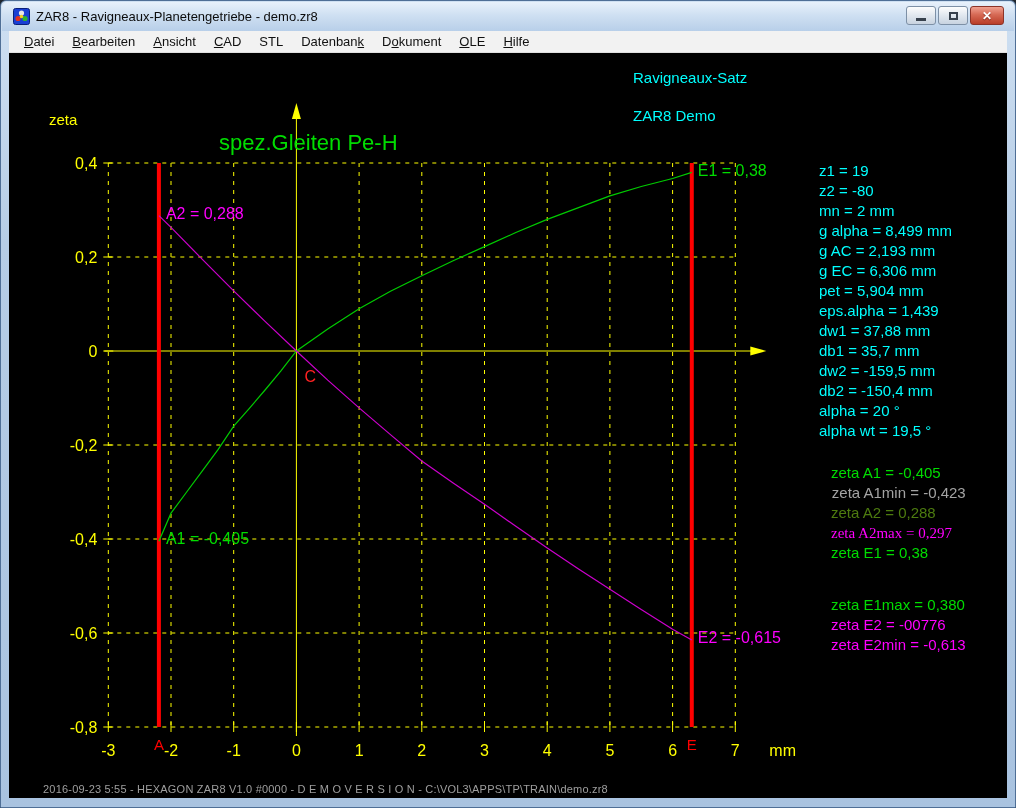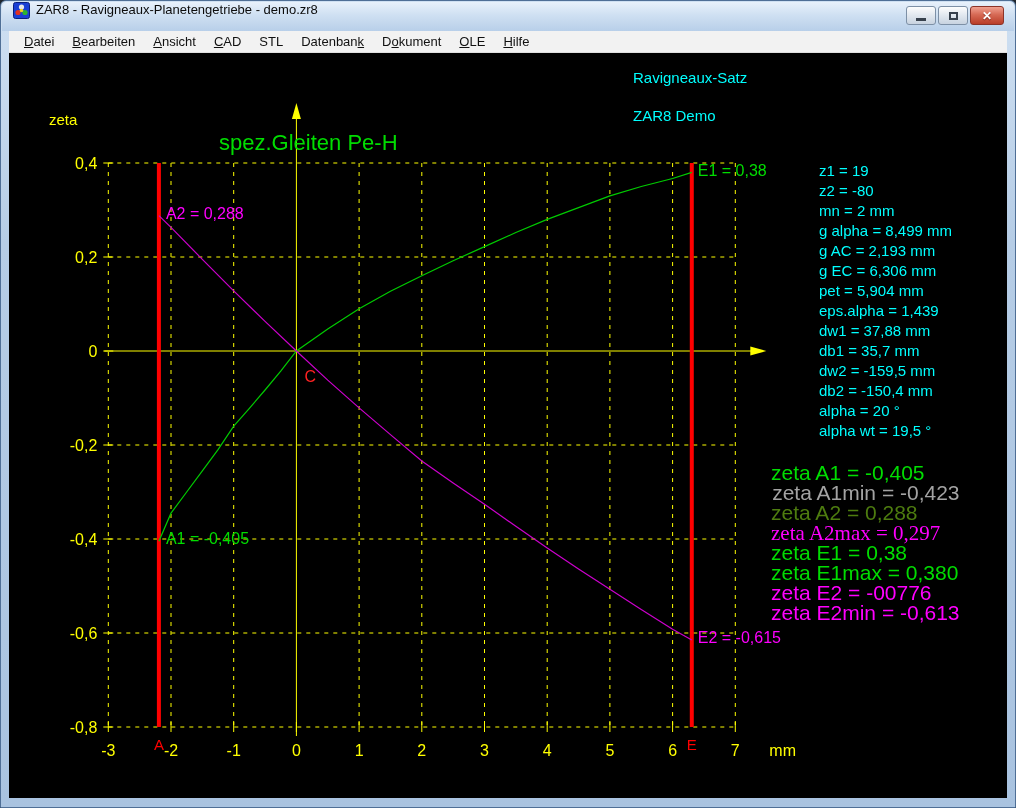--- a/index.html
+++ b/index.html
@@ -2,42 +2,42 @@
 <html><head>
 <meta charset="utf-8">
 <style>
   html,body{margin:0;padding:0;background:#20262e;}
   body{width:1016px;height:808px;position:relative;font-family:"Liberation Sans",sans-serif;overflow:hidden;}
   .window{position:absolute;inset:0;border-radius:6px 6px 0 0;
     background:linear-gradient(#cfe0f2,#b6cde6 30%,#a9c3e0);
     border:1px solid #4f6f96;box-sizing:border-box;}
   .titlebar{position:absolute;top:1px;left:1px;right:1px;height:29px;
     background:linear-gradient(#e8f1fb,#cfe0f2 45%,#b8cfe9);
-    border-radius:5px 5px 0 0;display:flex;}
+    border-radius:5px 5px 0 0;display:flex;align-items:center;}
   .app-icon{width:17px;height:17px;margin:0 6px 0 11px;flex:0 0 auto;}
   .title-text{font-size:13px;color:#0c0c0c;white-space:nowrap;}
   .winbtns{position:absolute;top:4px;right:10px;display:flex;gap:2px;}
   .wbtn{width:30px;height:19px;border:1px solid #7d90a6;border-radius:3px;
     background:linear-gradient(#fdfdfd,#e3e9f0 45%,#c8d3e0);
     display:flex;align-items:center;justify-content:center;box-sizing:border-box;}
   .wbtn.close{width:34px;border:1px solid #8c3328;
     background:linear-gradient(#f0a191,#d66a55 45%,#b93d28);}
   .glyph-min{width:10px;height:3px;background:#37414d;margin-top:7px;}
   .glyph-max{width:9px;height:8px;border:2px solid #37414d;box-sizing:border-box;background:transparent;}
   .glyph-close{color:#fff;font-size:12px;font-weight:bold;line-height:1;text-shadow:0 1px 1px #7c2014;}
   .menubar{position:absolute;top:30px;left:8px;right:8px;height:22px;background:#f2f2f2;
     display:flex;align-items:center;padding-left:6px;box-sizing:border-box;
     border-bottom:1px solid #e0e0e0;font-size:13px;color:#111;}
   .menu-item{padding:2px 9px;white-space:nowrap;}
   .content{position:absolute;top:52px;left:8px;right:8px;bottom:9px;background:#000;overflow:hidden;}
   .chart-svg{position:absolute;left:0;top:0;}
   .hdr{position:absolute;left:624px;color:#00ffff;font-size:15px;white-space:nowrap;}
   .hdr1{top:16px;} .hdr2{top:54px;}
   .param-list{position:absolute;left:810px;top:108px;font-size:15px;line-height:20px;color:#00ffff;white-space:nowrap;}
-  .zeta-list{position:absolute;left:762px;top:410px;font-size:21px;line-height:20px;white-space:nowrap;}
+  .zeta-list{position:absolute;left:822px;top:410px;font-size:15px;line-height:20px;white-space:nowrap;}
   .statusline{position:absolute;left:34px;bottom:3px;font-size:11px;color:#9f9f9f;white-space:nowrap;letter-spacing:0.2px;}
   u{text-decoration:underline;}
 </style>
 </head>
 <body>
 
 <div class="window">
 
   <div class="titlebar">
     <svg class="app-icon" viewBox="0 0 17 17">
@@ -165,20 +165,21 @@
         <div>db2 = -150,4 mm</div>
         <div>alpha = 20 °</div>
         <div>alpha wt = 19,5 °</div>
       </div>
     <div class="zeta-list">
         <div style="color: rgb(0, 221, 0);">zeta A1 = -0,405</div>
         <div style="color: #a3a3a3; text-align: right;">zeta A1min = -0,423</div>
         <div style="color: #4d7c0f;">zeta A2 = 0,288</div>
         <div style="color: rgb(255, 0, 255); font-family: Liberation Serif, serif;">zeta A2max = 0,297</div>
         <div style="color: rgb(0, 221, 0);">zeta E1 = 0,38</div>
-        <div style="color: rgb(0, 221, 0);">zeta E1max = 0,380</div>
+        <div style="color: rgb(0, 221, 0); margin-top: 32px;">zeta E1max = 0,380</div>
         <div style="color: rgb(255, 0, 255);">zeta E2 = -00776</div>
         <div style="color: rgb(255, 0, 255);">zeta E2min = -0,613</div>
       </div>
 
+    <div class="statusline">2016-09-23 5:55 - HEXAGON ZAR8 V1.0 #0000 - D E M O V E R S I O N - C:\VOL3\APPS\TP\TRAIN\demo.zr8</div>
   </div>
 
 </div>
 
 </body></html>

